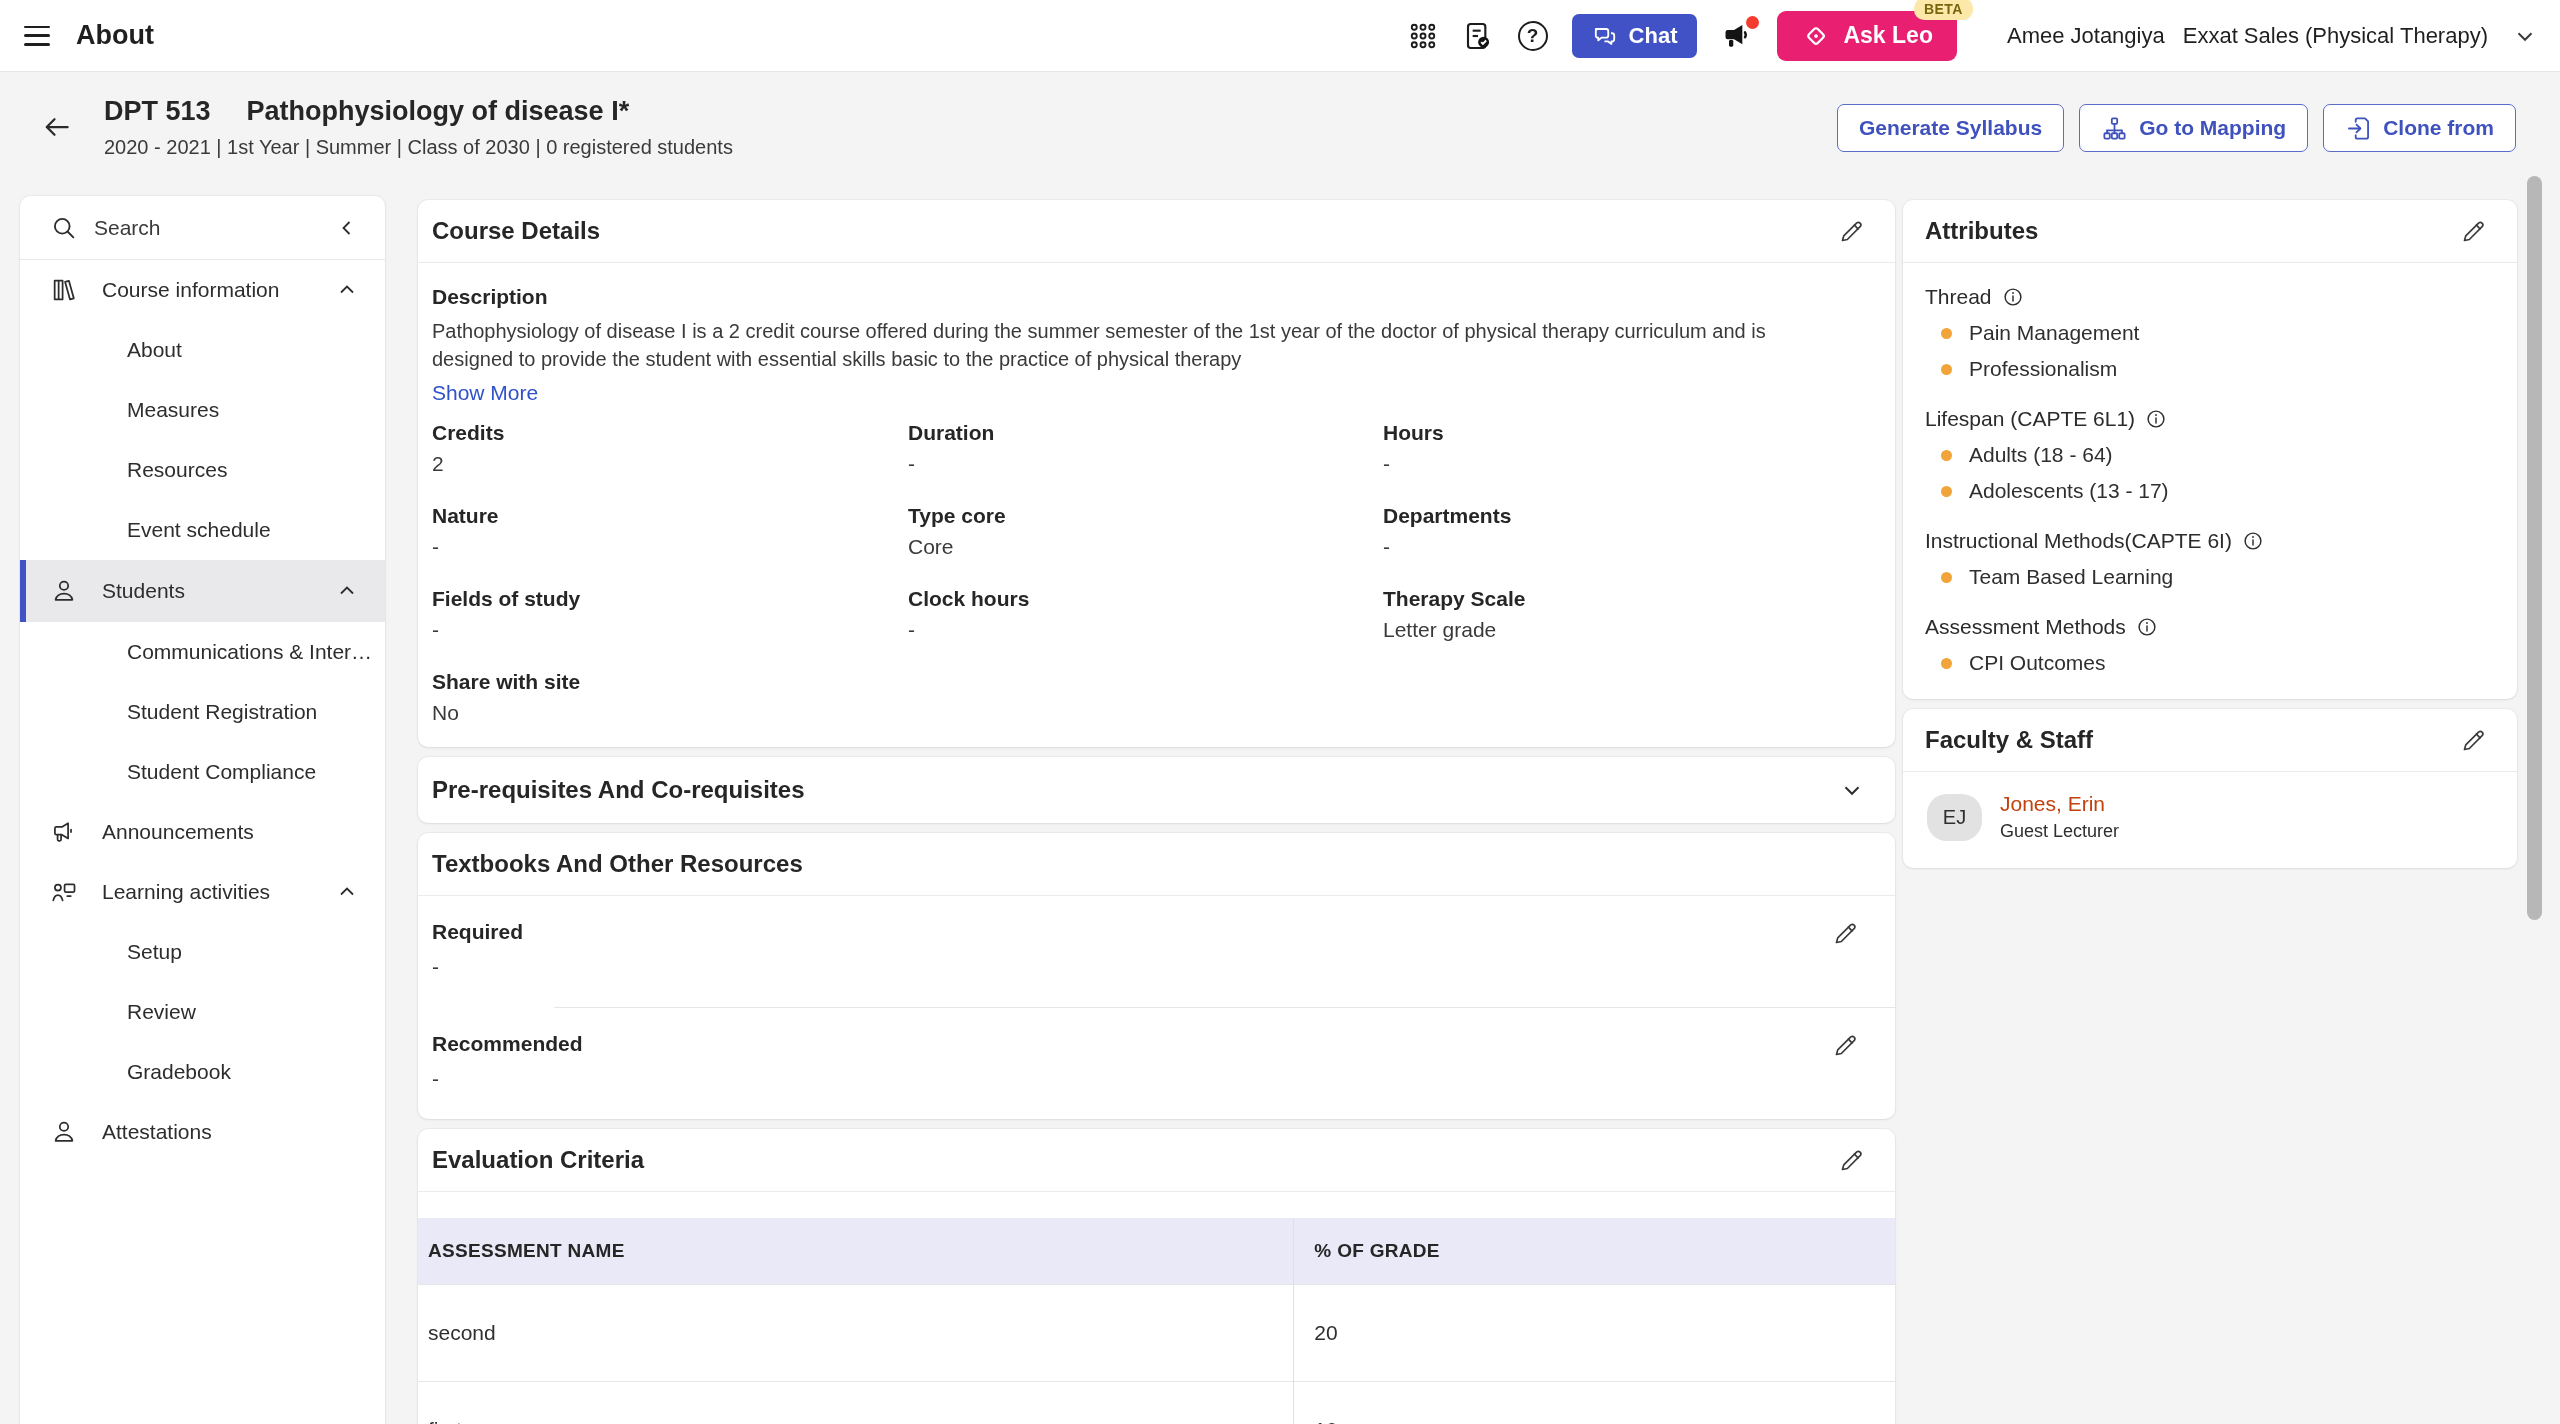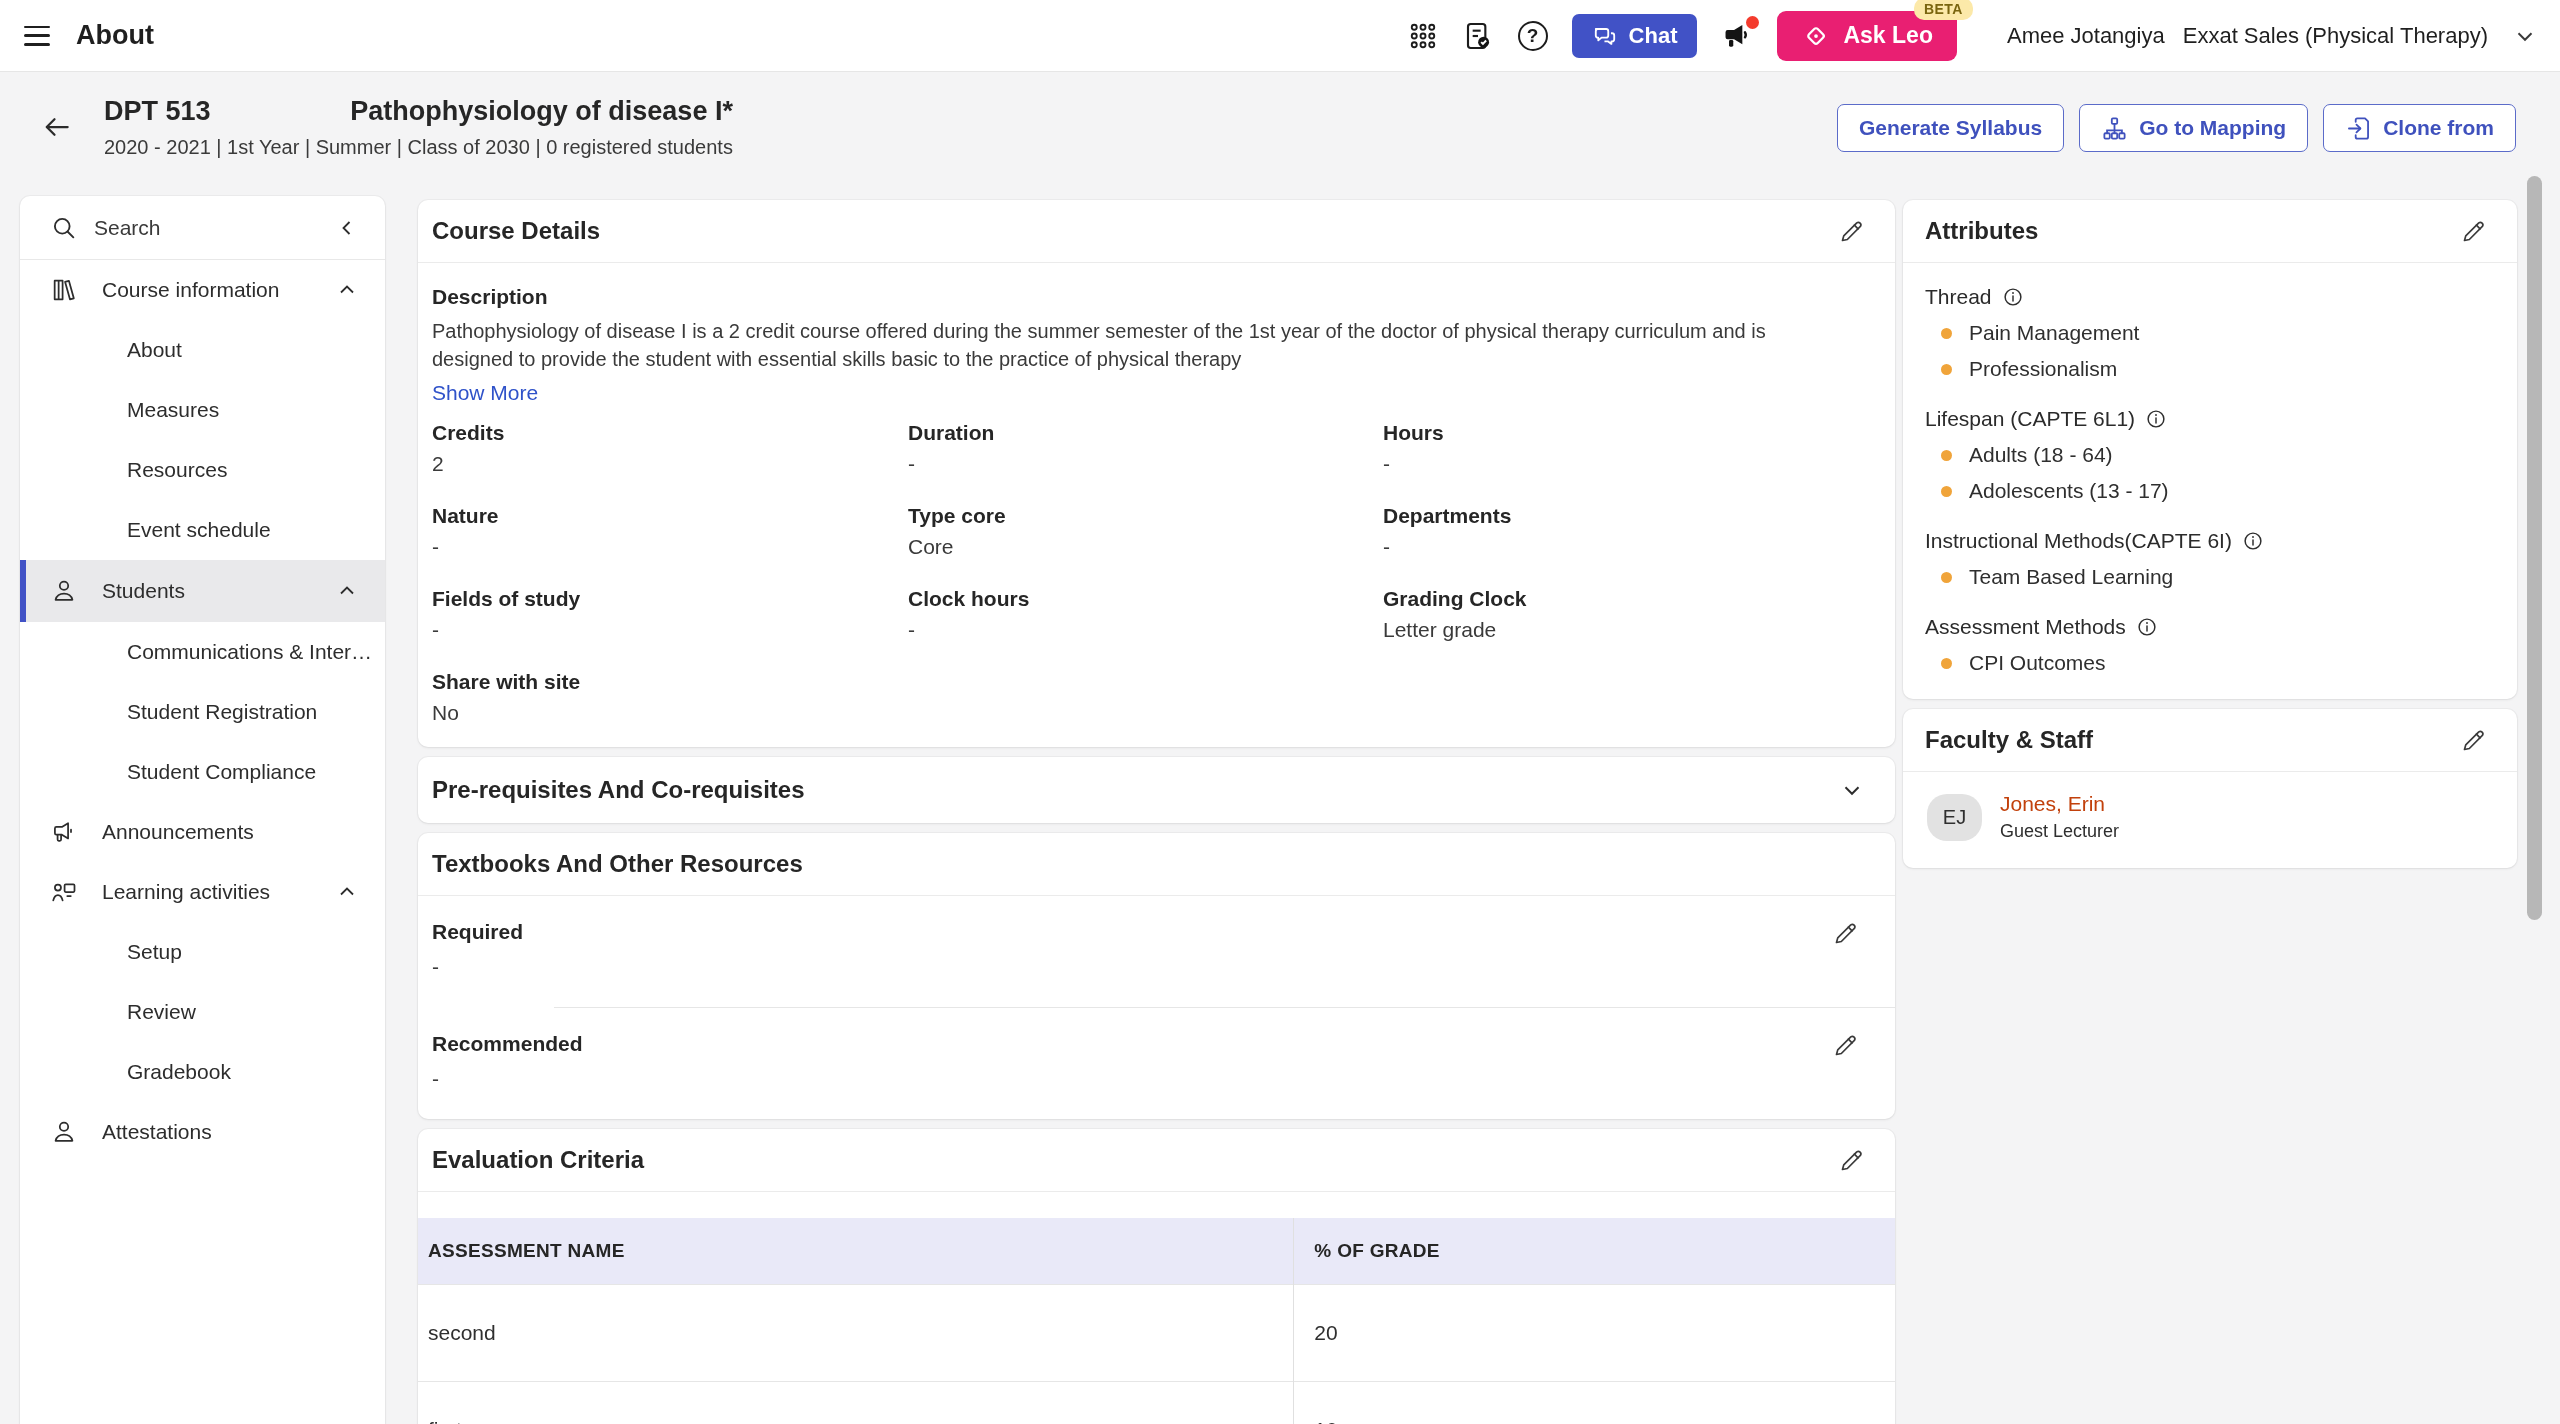--- a/index.html
+++ b/index.html
@@ -33,21 +33,21 @@
   .askleo-btn{position:relative;display:flex;align-items:center;gap:12px;background:var(--brand_pink);
     color:#fff;border:none;border-radius:9px;padding:10px 24px;font-size:23px;font-weight:700;cursor:pointer;
     font-family:inherit;margin-right:26px;}
   .beta{position:absolute;top:-13px;right:-16px;background:#fce9a9;color:#7a650f;
     font-size:14px;font-weight:700;padding:3px 10px;border-radius:10px;letter-spacing:.5px;}
   .user-name{font-size:22px;color:#1f1f1f;}
   .org-name{font-size:22px;color:#1f1f1f;margin-left:-6px;}
   
   .page-header{display:flex;align-items:flex-start;padding:24px 44px 0 40px;}
   .back-btn{background:none;border:none;padding:0;margin:16px 30px 0 0;cursor:pointer;}
-  .title-row{display:flex;align-items:baseline;gap:36px;justify-content:space-between;}
+  .title-row{display:flex;align-items:baseline;gap:36px;}
   .course-code,.course-title{font-size:27px;font-weight:700;color:#262626;}
   .subtitle{font-size:20px;color:#3a3a3a;margin-top:9px;}
   .header-actions{margin-left:auto;display:flex;gap:15px;margin-top:8px;}
   .outline-btn{display:flex;align-items:center;gap:11px;background:#fff;border:1.5px solid #5b6bc9;
     color:#3f51bd;border-radius:7px;padding:0 21px;height:48px;font-size:21px;font-weight:700;
     cursor:pointer;font-family:inherit;}
   
   .sidebar{position:absolute;left:20px;top:196px;width:365px;bottom:0;background:#fff;
     border-radius:10px 10px 0 0;box-shadow:0 1px 3px rgba(0,0,0,.07),0 0 0 1px rgba(0,0,0,.03);}
   .main-col{position:absolute;left:418px;top:200px;width:1477px;}
@@ -382,21 +382,21 @@
           </div>
         <div>
             <div class="f-label">Fields of study</div>
             <div class="f-value">-</div>
           </div>
         <div>
             <div class="f-label">Clock hours</div>
             <div class="f-value">-</div>
           </div>
         <div>
-            <div class="f-label">Grading Clock</div>
+            <div class="f-label">Therapy Scale</div>
             <div class="f-value">Letter grade</div>
           </div>
         <div>
             <div class="f-label">Share with site</div>
             <div class="f-value">No</div>
           </div>
       </div>
     </div>
   </section>
 

